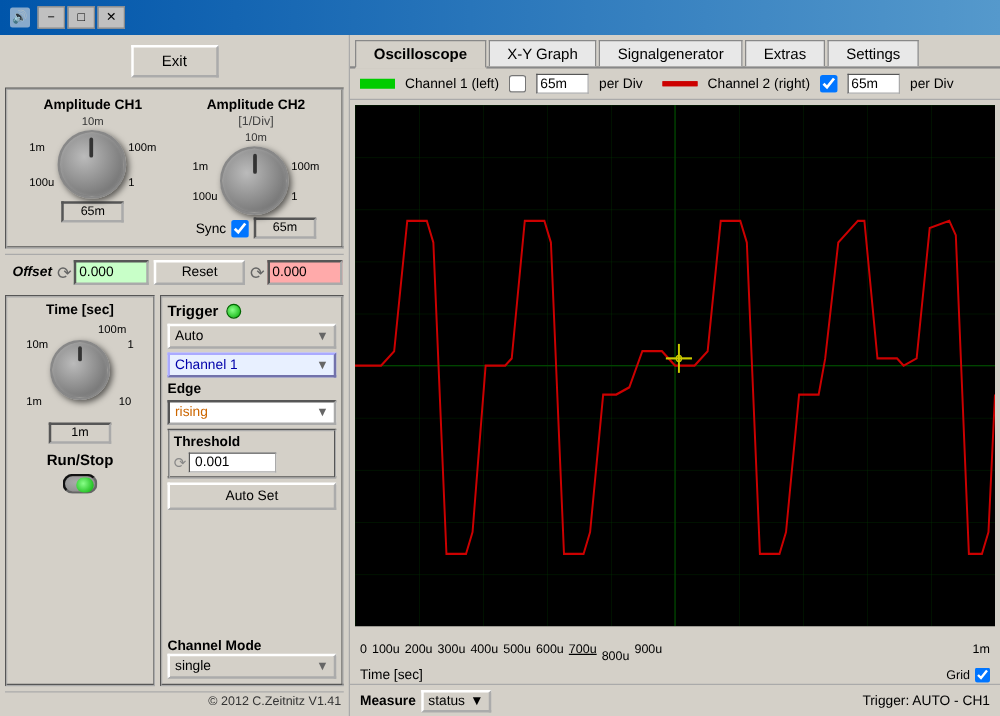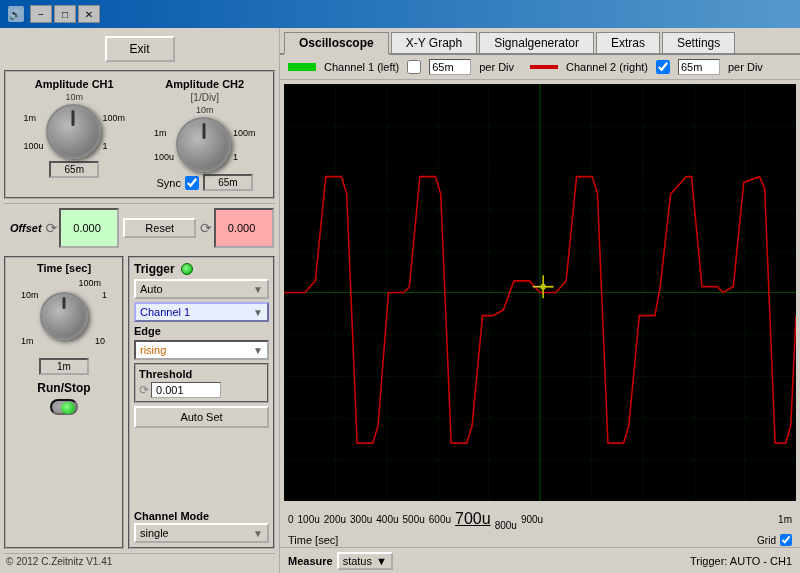--- a/index.html
+++ b/index.html
@@ -86,21 +86,21 @@
       border-top: 1px solid #aaa;
       padding: 4px 6px;
       display: flex;
       align-items: center;
       gap: 4px;
     }
     .offset-input {
       width: 60px;
       background: #c8ffc8;
       border: 2px inset #aaa;
-      padding: 12px;
+      padding: 2px;
       font-size: 11px;
     }
     .offset-input-red {
       background: #ffaaaa;
     }
     .reset-btn {
       background: #d4d0c8;
       border: 2px outset #fff;
       padding: 2px 20px;
       cursor: pointer;
@@ -380,21 +380,21 @@
     }
 
     .knob-dial-small::after {
       height: 12px;
       top: 3px;
     }
 
     .copyright-bar {
       font-size: 10px;
       color: #333;
-      text-align: left;
+      text-align: right;
       padding: 2px;
       border-top: 1px solid #aaa;
     }
   </style>
 </head>
 <body>
 
 <div class="title-bar">
   <div class="title-bar-icon">🔊</div>
   <div class="title-bar-buttons">
@@ -588,21 +588,21 @@
     </div>
 
     <div class="time-axis-bar">
       <span style="font-size:10px;">0</span>
       <span style="font-size:10px;">100u</span>
       <span style="font-size:10px;">200u</span>
       <span style="font-size:10px;">300u</span>
       <span style="font-size:10px;">400u</span>
       <span style="font-size:10px;">500u</span>
       <span style="font-size:10px;">600u</span>
-      <span style="font-size:16px;text-decoration:underline;">700u</span>
+      <span style="font-size:10px;text-decoration:underline;">700u</span>
       <span style="font-size:10px;margin-top:13px;">800u</span>
       <span style="font-size:10px;">900u</span>
       <span style="font-size:10px;margin-left:auto;">1m</span>
     </div>
     <div style="display:flex; justify-content:center; align-items:center; gap:4px; font-size:11px; padding:1px 8px; background:#d4d0c8;">
       <span>Time [sec]</span>
       <span style="margin-left:auto; font-size:10px;">Grid</span>
       <input type="checkbox" checked="" class="grid-checkbox" style="">
     </div>
 

